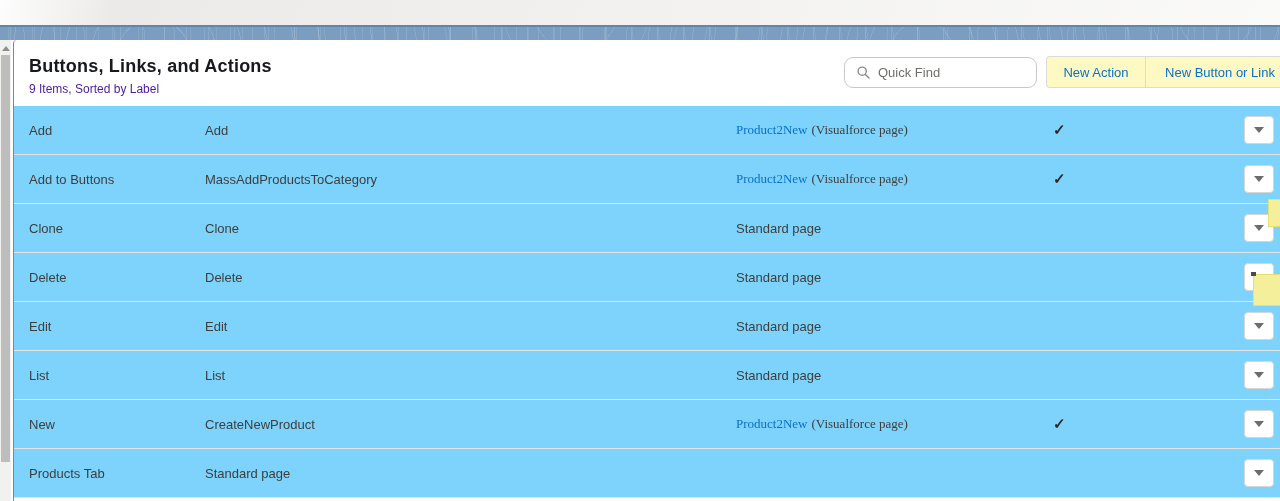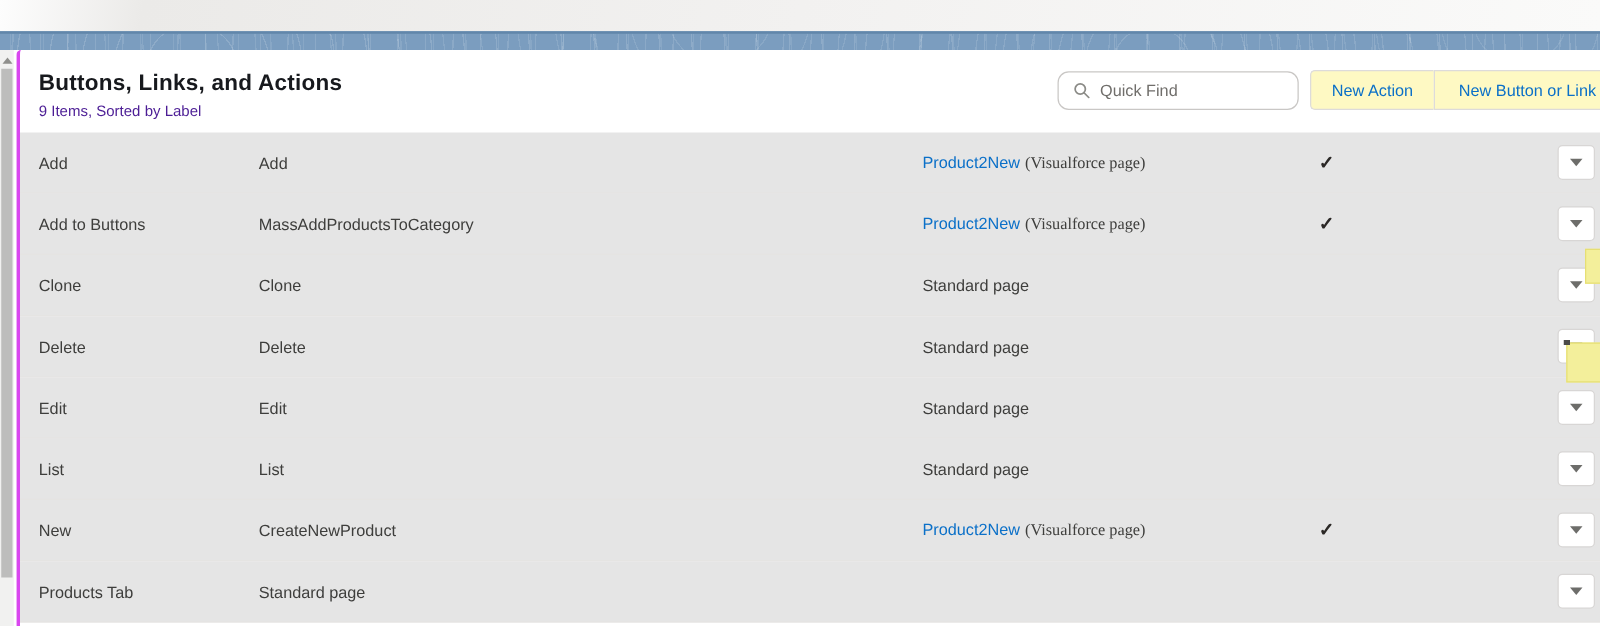--- a/index.html
+++ b/index.html
@@ -42,21 +42,21 @@
   }
   .scroll-thumb {
     position:absolute; left:1px; top:15px; width:9px; height:407px;
     background:#bdbdbc; cursor:pointer;
   }
 
   
   .card {
     position:absolute; left:13px; top:40px; width:1267px; height:461px;
     background:#fff;
-    border-left:3px solid #d946ef;
+    border-left:1px solid #d946ef;
     border-top-left-radius:4px;
     overflow:hidden;
     z-index:1;
   }
   .page-title {
     position:absolute; left:15px; top:16px;
     font-size:18px; font-weight:bold; color:#17191d; letter-spacing:.2px;
   }
   .page-subtitle {
     position:absolute; left:15px; top:42px;
@@ -81,28 +81,28 @@
     display:flex; align-items:center; justify-content:center; cursor:pointer;
   }
   .hdr-btn.first { width:99px; border-radius:4px 0 0 4px; border-right:none; }
   .hdr-btn.second { width:150px; border-left:1px solid #dddbda; border-radius:0; }
 
   
   .table { position:absolute; left:0; top:66px; width:1267px; }
   .row {
     display:flex; align-items:center; height:49px;
     border-bottom:1px solid #e5e4e2; padding-left:15px;
-    font-size:13px; color:#3e3e3c; background:#e5e5e5;
+    font-size:13px; color:#3e3e3c; background:#7dd3fc;
   }
   .col-label   { width:176px; }
   .col-name    { width:531px; }
   .col-content { width:311px; }
   .col-check   { width:60px; padding-left:6px; font-size:15px; font-weight:600; color:#2b2826; }
   .spacer      { flex:1; }
-  .content-link { color:#0b70c8; cursor:pointer; }
+  .content-link { color:#0b70c8; cursor:pointer;font-family:Liberation Serif, serif; }
   .content-suffix { color:#3e3e3c; margin-left:4px;font-family:Liberation Serif, serif; }
   .menu-btn {
     width:30px; height:28px; margin-right:7px;
     border:1px solid #d8d6d5; border-radius:4px; background:#fff;
     display:flex; align-items:center; justify-content:center; cursor:pointer;
   }
   .menu-caret {
     width:0; height:0;
     border-left:5px solid transparent; border-right:5px solid transparent;
     border-top:6px solid #6d6d6a;

